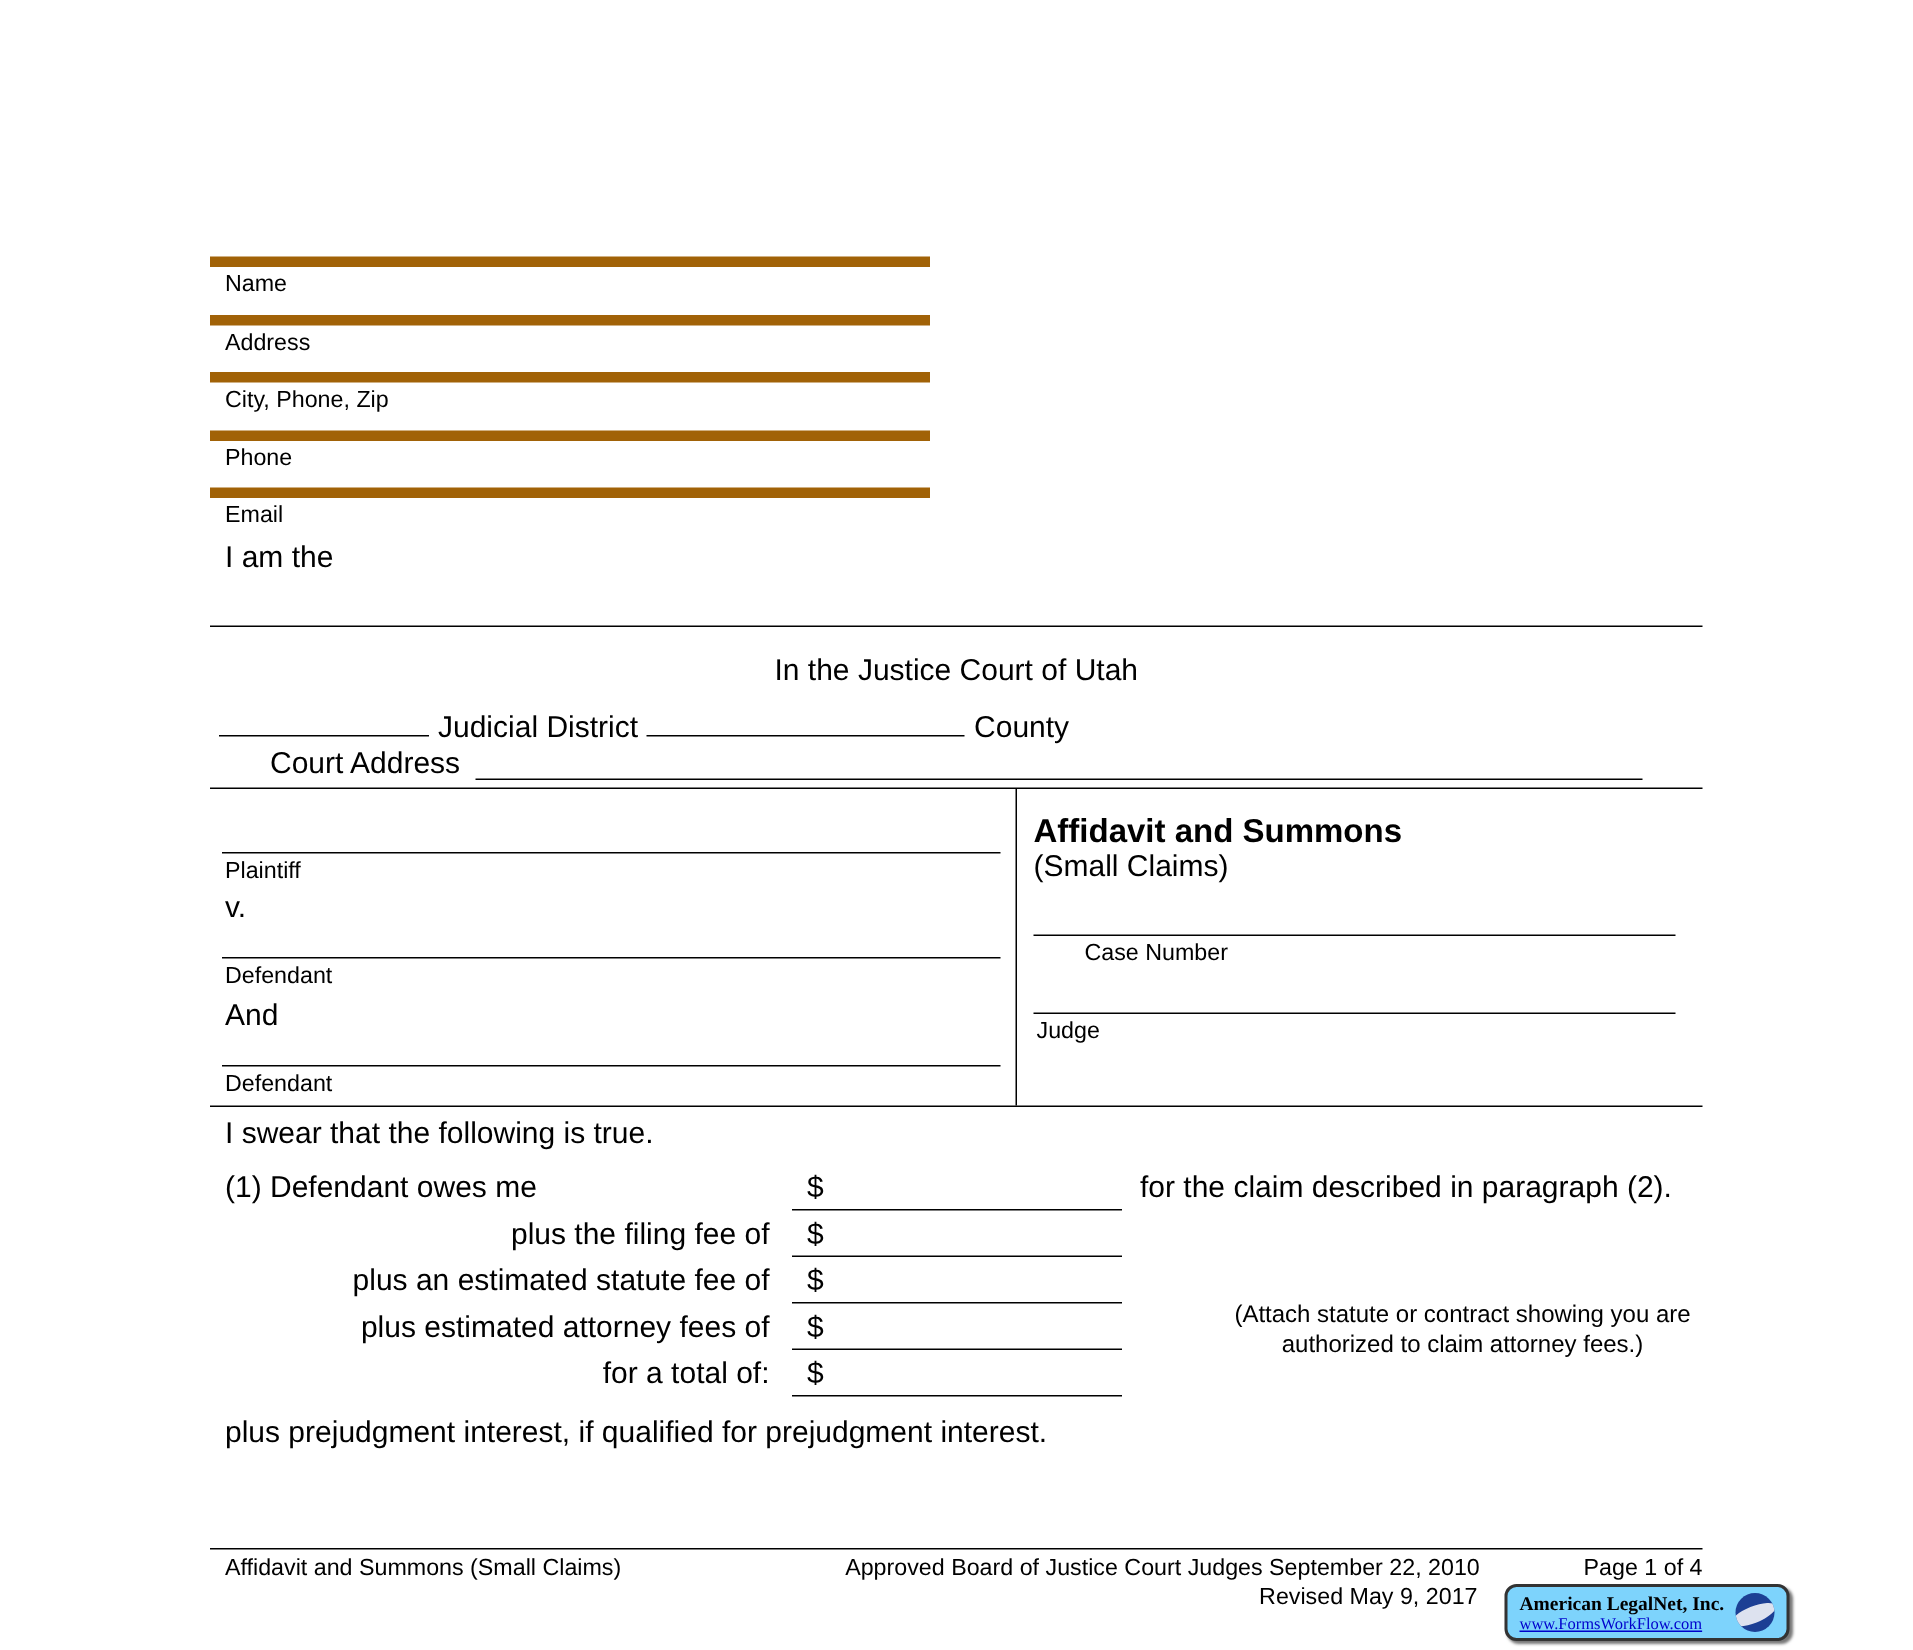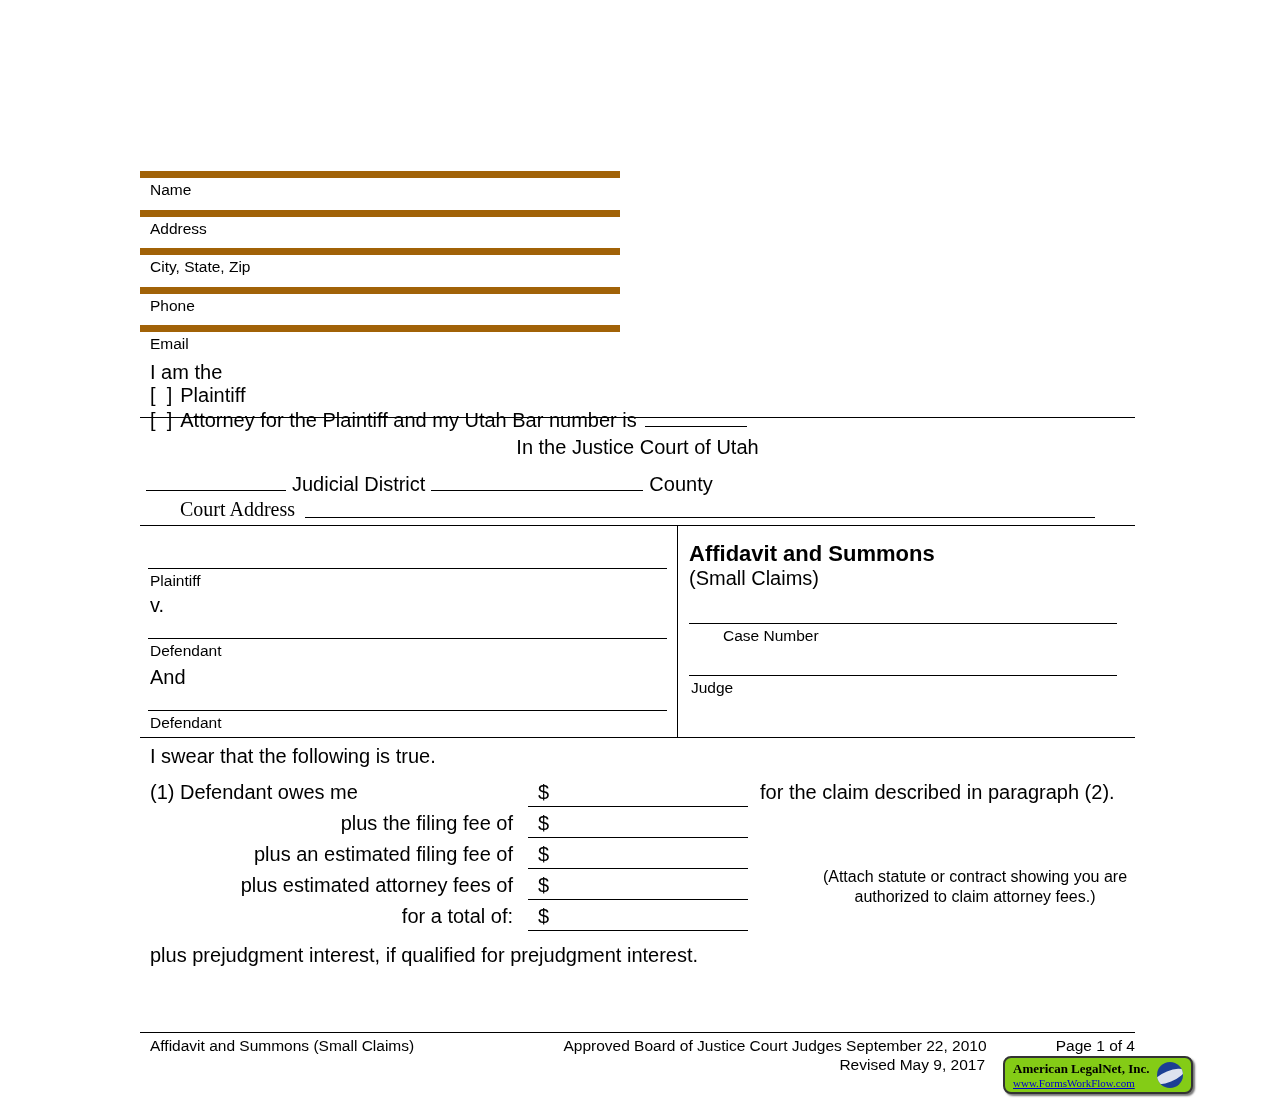--- a/index.html
+++ b/index.html
@@ -35,21 +35,21 @@
   .opt-label { margin-left: 8px; }
   .bar-blank { width: 102px; margin-left: 8px; }
 
   .rule-1 { top: 417px; left: 140px; width: 995px; }
 
   
   .court-title { top: 436px; left: 140px; width: 995px; text-align: center; }
   .district-line { top: 471px; left: 140px; width: 995px; text-align: left; }
   .district-blank { width: 140px; margin: 0 6px; }
   .county-blank { width: 212px; margin: 0 6px; }
-  .court-address { top: 498px; left: 180px; width: 915px; display: flex; align-items: flex-start; font-family: Liberation Serif, serif; }
+  .court-address { top: 498px; left: 180px; width: 915px; display: flex; align-items: center; }
   .address-blank { flex: 1; margin-left: 10px; height: 1em; border-bottom: 1px solid #000; }
 
   
   .caption {
     top: 525px; left: 140px; width: 995px; height: 213px;
     border-top: 1px solid #000; border-bottom: 1px solid #000;
   }
   .cap-left { position: absolute; left: 0; top: 0; width: 538px; height: 100%; border-right: 1px solid #000; }
   .cap-right { position: absolute; left: 539px; top: 0; right: 0; height: 100%; }
   .cap-line { position: absolute; border-bottom: 1px solid #000; height: 0; }
@@ -80,21 +80,21 @@
   }
   .footer-left { width: 385px; padding-left: 10px; flex: none; }
   .footer-center { flex: 1; text-align: center; }
   .footer-center .revised { text-align: right; padding-right: 40px; }
   .footer-right { width: 110px; text-align: right; flex: none; }
 
   
   .badge {
     top: 1056px; left: 1003px;
     display: flex; align-items: center; gap: 8px;
-    background: #84cc16;
+    background: #7dd3fc;
     border: 2px solid #333;
     border-radius: 8px;
     box-shadow: 2px 2px 2px #777;
     padding: 3px 8px;
   }
   .badge-text { font-family: "Liberation Serif", serif; }
   .badge-company { font-weight: bold; font-size: 13px; color: #000; }
   .badge-url { font-size: 11px; color: #0000cc; text-decoration: underline; }
   .badge-logo {
     position: relative; width: 26px; height: 26px; border-radius: 50%;
@@ -112,40 +112,32 @@
 <div class="page">
 
   <div class="abs contact">
     <div class="contact-field">
       <div class="field-label">Name</div>
     </div>
     <div class="contact-field">
       <div class="field-label">Address</div>
     </div>
     <div class="contact-field">
-      <div class="field-label">City, State, Zip</div>
+      <div class="field-label">City, Phone, Zip</div>
     </div>
     <div class="contact-field">
       <div class="field-label">Phone</div>
     </div>
     <div class="contact-field">
       <div class="field-label">Email</div>
     </div>
   </div>
 
   <div class="abs identity">
     <span class="identity-prefix">I am the</span>
-    <div>
-      <div>
-        <span class="cb">[  ]</span><span class="opt-label">Plaintiff</span>
-      </div>
-      <div>
-        <span class="cb">[  ]</span><span class="opt-label">Attorney for the Plaintiff and my Utah Bar number is</span><span class="blankline bar-blank"></span>
-      </div>
-    </div>
   </div>
 
   <div class="abs rule rule-1"></div>
 
   <div class="abs court-title">In the Justice Court of Utah</div>
 
   <div class="abs district-line">
     <span class="blankline district-blank"></span><span>Judicial District</span><span class="blankline county-blank"></span><span>County</span>
   </div>
 
@@ -181,21 +173,21 @@
     <div class="claim-row">
       <div class="claim-label first">(1) Defendant owes me</div>
       <div class="money"><span>$</span></div>
       <div class="claim-suffix">for the claim described in paragraph (2).</div>
     </div>
     <div class="claim-row">
       <div class="claim-label">plus the filing fee of</div>
       <div class="money"><span>$</span></div>
     </div>
     <div class="claim-row">
-      <div class="claim-label">plus an estimated filing fee of</div>
+      <div class="claim-label">plus an estimated statute fee of</div>
       <div class="money"><span>$</span></div>
     </div>
     <div class="claim-row">
       <div class="claim-label">plus estimated attorney fees of</div>
       <div class="money"><span>$</span></div>
     </div>
     <div class="claim-row">
       <div class="claim-label">for a total of:</div>
       <div class="money"><span>$</span></div>
     </div>

